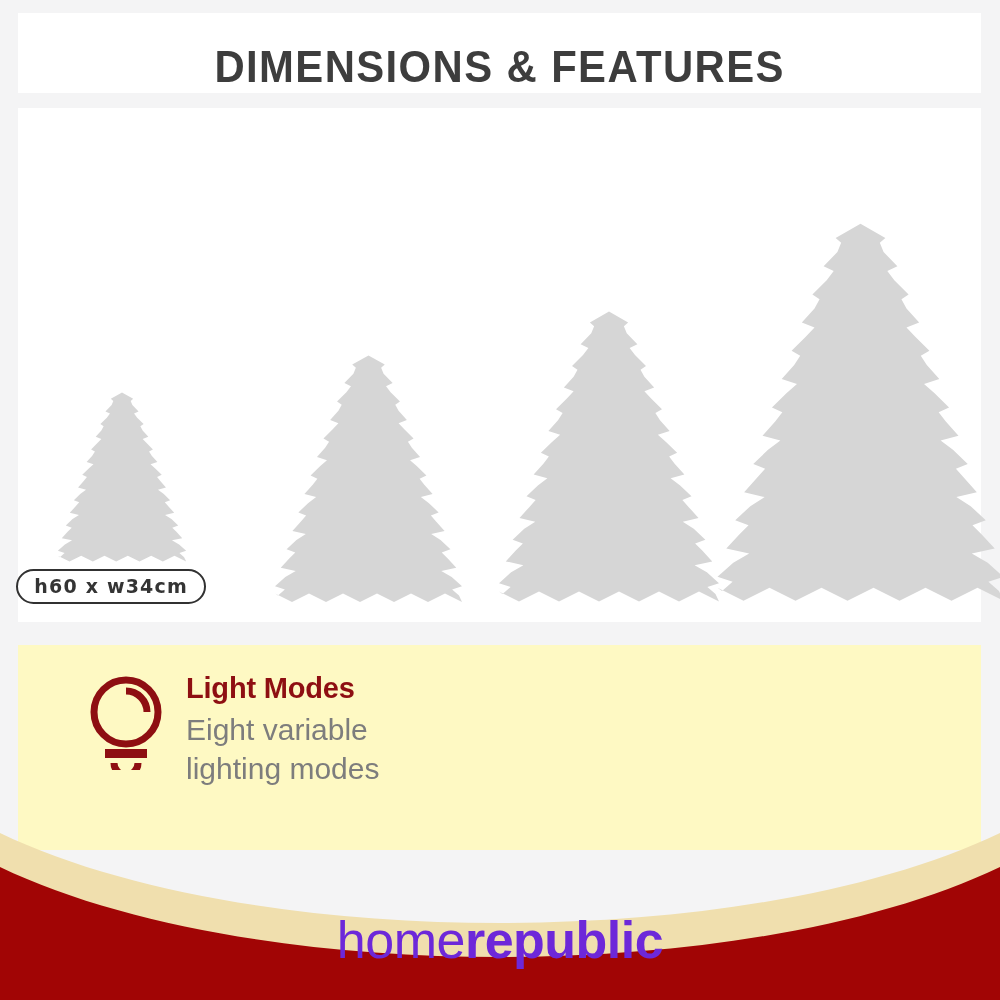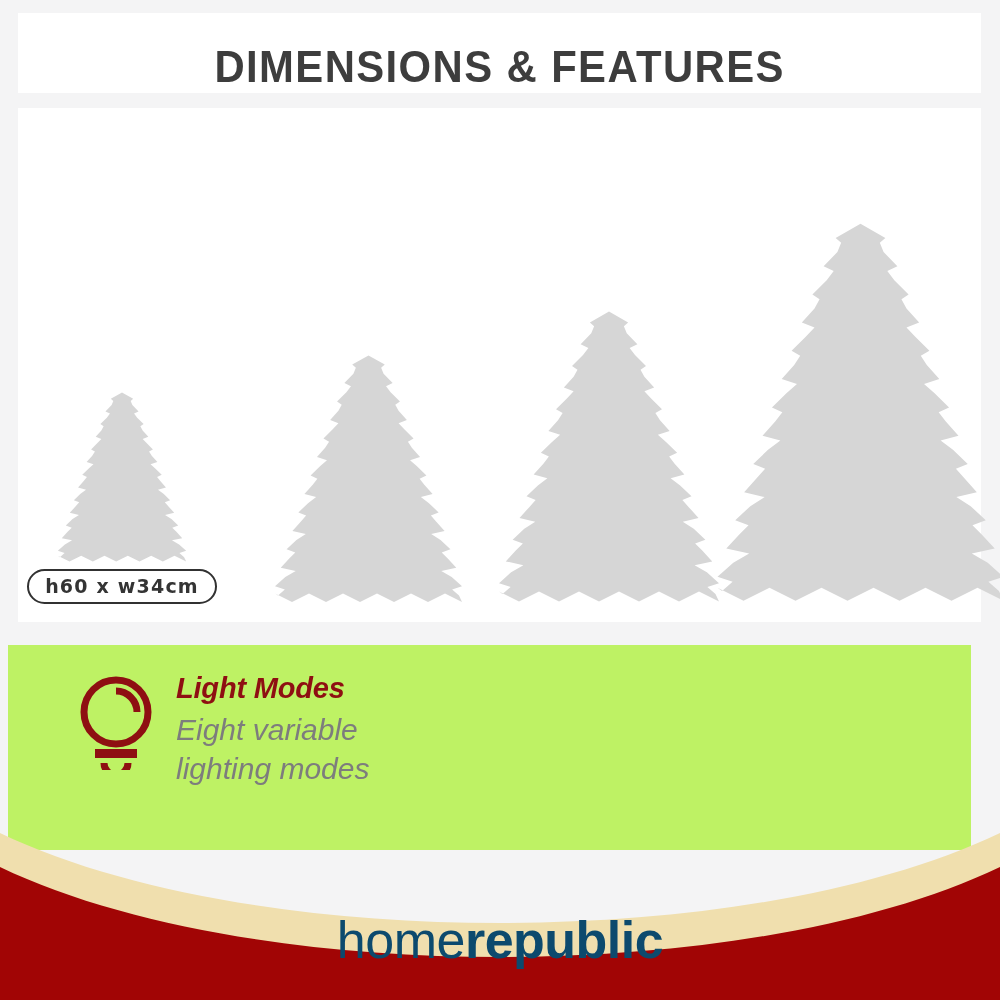--- a/index.html
+++ b/index.html
@@ -29,44 +29,43 @@
   
   .dims-panel{
     position:absolute;left:18px;top:108px;width:963px;height:514px;
     background:#ffffff;
   }
   .tree-row{
     position:absolute;left:0;top:0;width:963px;height:514px;
   }
   .tree-cell{
     position:absolute;bottom:0;
-    display:flex;flex-direction:column;align-items:center;justify-content:flex-end;
+    display:flex;flex-direction:column;align-items:flex-end;justify-content:flex-end;
     height:100%;
   }
   .tree-art{display:block;}
   .size-pill{
     margin-top:6px;
     border:2px solid #313131;
     border-radius:999px;
     color:#343434;
     font-size:19px;
     font-weight:bold;
     letter-spacing:1.2px;
     padding:4px 16px 5px 16px;
     white-space:nowrap;
     background:#fff;
     font-family:"DejaVu Sans", sans-serif;
   }
 
   
   .features-panel{
-    position:absolute;left:8px;top:645px;width:963px;height:205px;
-    background:#bef264;
+    position:absolute;left:18px;top:645px;width:963px;height:205px;
+    background:#fef9c3;
     display:flex;
-    font-style:italic;
   }
   .feature{
     flex:1;display:flex;align-items:flex-start;
     padding-top:24px;
   }
   .feature.first{padding-left:62px;}
   .feature.second{padding-left:16px;}
   .feature-icon{
     width:92px;height:106px;flex:none;margin-right:14px;
     display:flex;align-items:center;justify-content:center;
@@ -91,21 +90,21 @@
   
   .footer{
     position:absolute;left:0;bottom:0;width:1000px;height:175px;
     overflow:hidden;
   }
   .footer svg{display:block;}
   .brand{
     position:absolute;left:0;right:0;bottom:34px;
     text-align:center;
     font-size:52px;
-    color:#0c4a6e;
+    color:#6d28d9;
     letter-spacing:-0.5px;
     line-height:1;
     white-space:nowrap;
   }
   .brand .light{font-weight:300;}
   .brand .bold{font-weight:bold;}
 </style>
 </head>
 <body>
 

